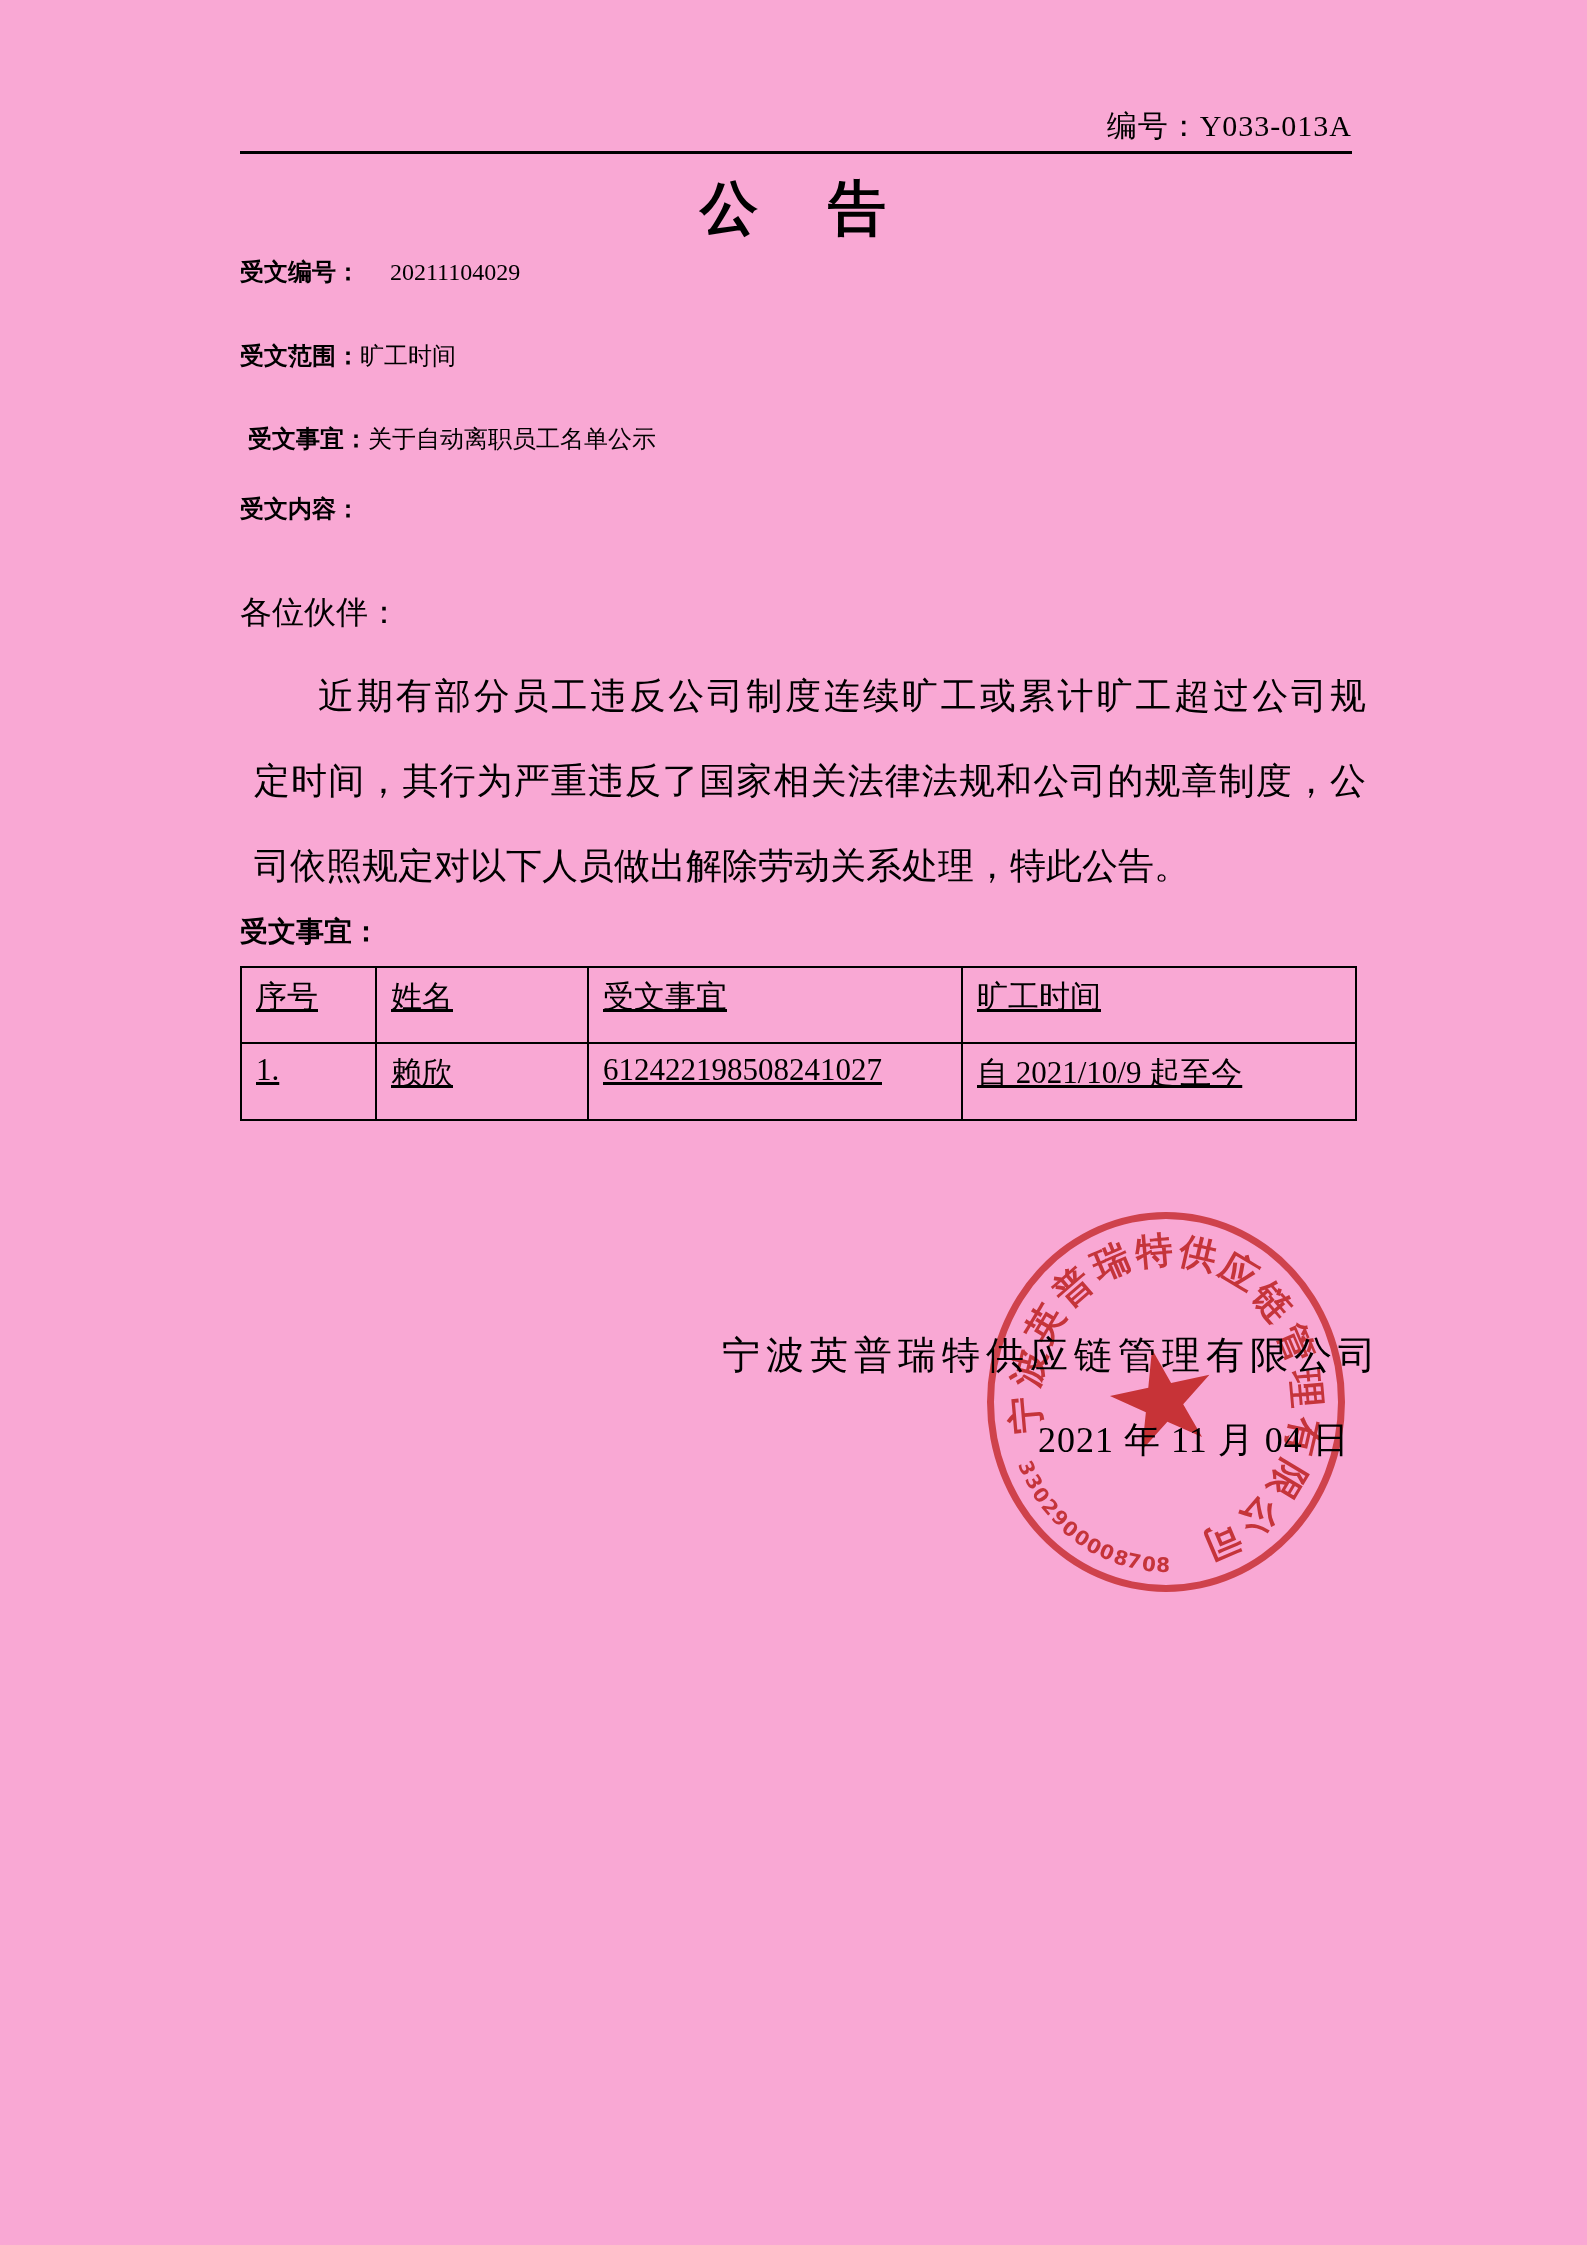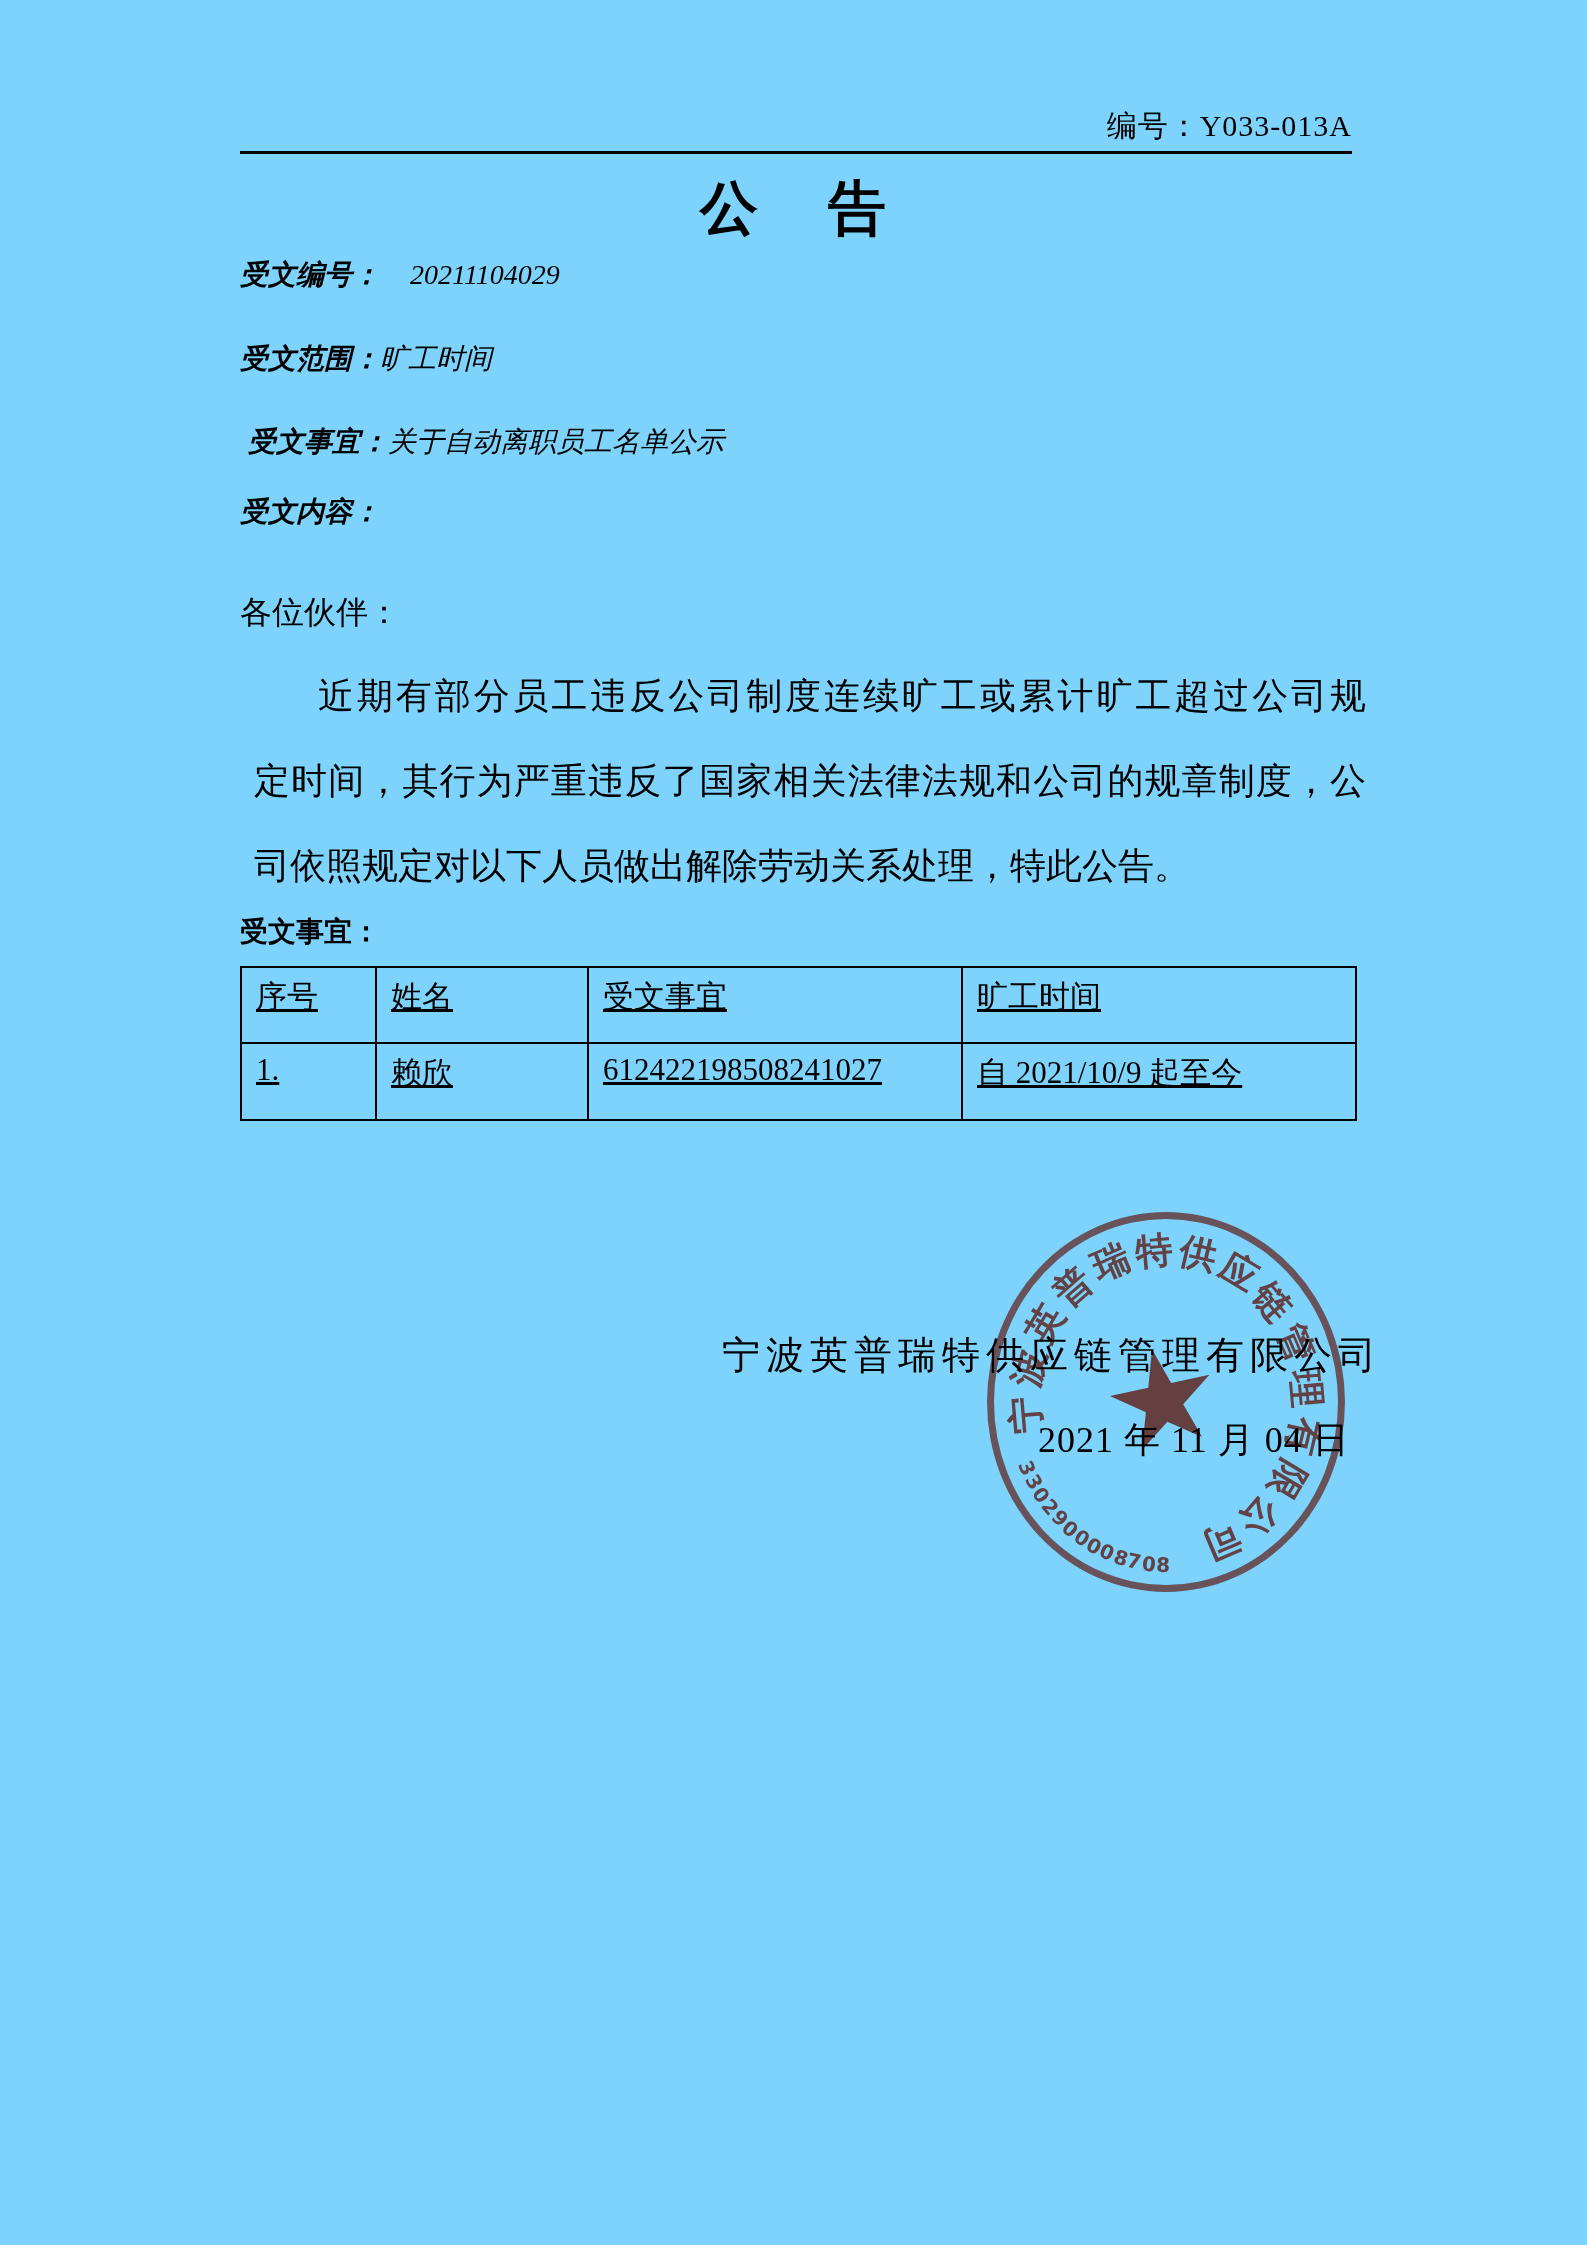--- a/index.html
+++ b/index.html
@@ -1,20 +1,20 @@
 <!DOCTYPE html>
 <html><head>
 <meta charset="utf-8">
 <style>
   html,body{margin:0;padding:0;background:#888;}
   #page{
     position:relative;
     width:1587px;height:2245px;
     margin:0 auto;
-    background:#7dd3fc;
+    background:#f9a8d4;
     font-family:"Liberation Serif", serif;
     color:#000;
     overflow:hidden;
   }
   .abs{position:absolute;}
 
   
   .doc-number{
     top:106px; left:240px; width:1112px;
     text-align:right; font-size:30px; letter-spacing:1px;
@@ -24,21 +24,21 @@
   }
 
   
   .title{
     top:170px; left:240px; width:1112px;
     text-align:center; font-size:58px; font-weight:bold;
     letter-spacing:6px;
   }
 
   
-  .field{ left:240px; font-size:28px; white-space:nowrap;font-style:italic;}
+  .field{ left:240px; font-size:24px; white-space:nowrap;}
   .field .lbl{ font-weight:bold; }
   .field .val{ font-weight:normal; }
   .f1{ top:256px; } .f1 .val{ margin-left:30px; }
   .f2{ top:340px; }
   .f3{ top:423px;margin-left:8px; }
   .f4{ top:493px; }
 
   .greeting{ top:591px; left:240px; font-size:32px; }
 
   .pline{

